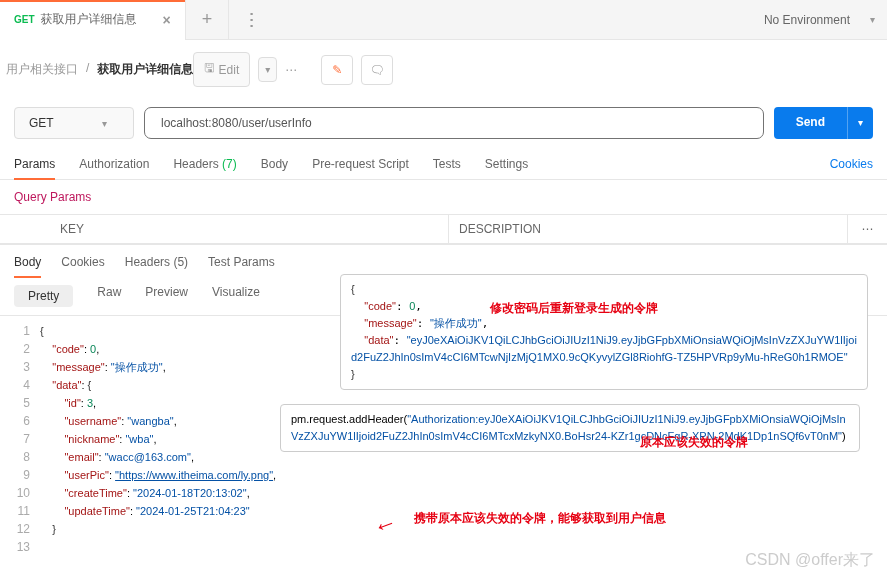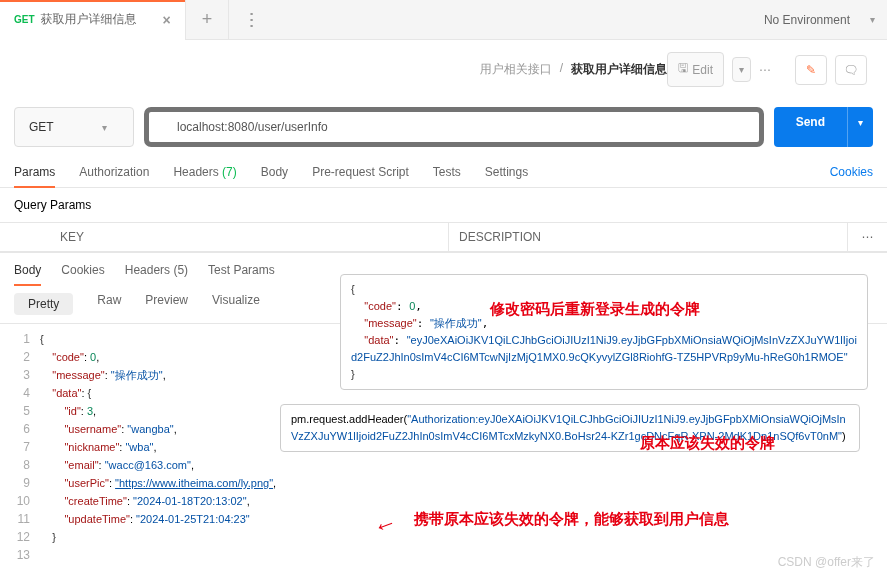--- a/index.html
+++ b/index.html
@@ -12,38 +12,38 @@
 .method.get { color: #0cbb52; }
 .method.post { color: #ffb400; }
 .method.patch { color: #999; }
 .tab-name { color: #666; }
 .dot-orange { width: 8px; height: 8px; background: #ff6c37; border-radius: 50%; }
 .close-icon { color: #999; font-weight: bold; font-size: 14px; }
 .plus-icon, .more-icon { color: #999; font-size: 18px; font-weight: 300; }
 .more-icon { transform: rotate(90deg); display:inline-block; }
 .env-select { margin-left: auto; padding: 0 12px; color: #666; display: flex; align-items: center; gap: 20px; justify-content: space-between; }
 .chev { font-size: 10px; color: #999; }
-.header-row { display: flex; align-items: center; padding: 12px 20px; justify-content: flex-end; }
+.header-row { display: flex; align-items: center; padding: 12px 6px; justify-content: flex-start; }
 .crumb { color: #999; display: flex; gap: 8px; }
 .crumb .current { color: #333; font-weight: 600; }
 .header-actions { display: flex; align-items: center; gap: 8px; }
 .btn-muted { border: 1px solid #ddd; border-radius: 4px; padding: 6px 10px; color: #999; display: flex; align-items: center; gap: 4px; background: #f9f9f9; }
 .btn-icon { border: 1px solid #ddd; border-radius: 4px; width: 32px; height: 30px; display:flex; align-items:center; justify-content:center; color:#ff6c37; }
 .req-row { display: flex; gap: 10px; padding: 8px 14px; }
 .method-select { border: 1px solid #ddd; border-radius: 4px; padding: 8px 26px 8px 14px; width: 120px; color: #333; display:flex; justify-content:space-between; align-items:center; background:#f9f9f9; }
-.url-input { flex: 1; border: 5px solid #737373; border-radius: 7px; padding: 8px 28px; color: #555; }
+.url-input { flex: 1; border: 1px solid #737373; border-radius: 7px; padding: 8px 16px; color: #555; }
 .send-btn { background: #097bed; color: #fff; font-weight: 700; border-radius: 4px 0 0 4px; padding: 8px 22px; }
 .send-caret { background: #097bed; color: #fff; padding: 8px 10px; border-radius: 0 4px 4px 0; border-left:1px solid rgba(255,255,255,0.3); }
 .tab-nav { display: flex; gap: 24px; padding: 10px 14px 0; border-bottom: 1px solid #e6e6e6; font-size:12px; }
 .tab-nav-item { padding-bottom: 8px; color: #666; cursor:pointer; position:relative; }
 .tab-nav-item.active { color: #333; }
 .tab-nav-item.active::after { content:""; position:absolute; bottom:-1px; left:0; right:0; height:2px; background:#ff6c37; }
 .tab-nav .green { color: #0cbb52; }
 .cookies-link { margin-left: auto; color: #097bed; }
-.query-title { padding: 10px 14px; color: #000000; }
+.query-title { padding: 10px 14px; color: #be185d; }
 .headers { display:flex; border-top: 1px solid #e6e6e6; border-bottom: 1px solid #e6e6e6; height: 30px; align-items:center; font-size:12px; color:#666; }
 .col-check { width: 50px; }
 .col-key { flex: 1; padding-left: 10px; }
 .col-val { flex: 1; border-left:1px solid #e6e6e6; padding-left:10px; height:100%; display:flex; align-items:center; }
 .col-desc { flex: 1; border-left:1px solid #e6e6e6; padding-left:10px; height:100%; display:flex; align-items:center; }
 .col-more { width: 40px; border-left:1px solid #e6e6e6; height:100%; display:flex; align-items:center; justify-content:center; }
 .col-bulk { width: 90px; border-left:1px solid #e6e6e6; padding-left:10px; height:100%; display:flex; align-items:center; font-weight:600; }
 .resp-tabs { display:flex; gap: 20px; padding: 10px 14px 0; font-size:12px; color:#666; border-top:1px solid #e6e6e6; }
 .resp-tabs .active { color:#333; position:relative; padding-bottom:8px; }
 .resp-tabs .active::after { content:""; position:absolute; bottom:-1px; left:0; right:0; height:2px; background:#ff6c37; }
@@ -54,22 +54,22 @@
 .gutter div { line-height: 18px; }
 .code { font-family: Consolas, Menlo, monospace; font-size: 11px; line-height:18px; }
 .key { color: #a31515; }
 .num { color: #098658; }
 .str { color: #0451a5; }
 .link { text-decoration: underline; }
 .brace { color: #333; }
 .overlay { position:absolute; border:1px solid #ccc; border-radius:4px; background:#fff; font-family:Consolas,Menlo,monospace; font-size:11px; padding:6px 10px; line-height:16px; z-index:10; }
 .ov1 { top:274px; left:340px; width:528px; }
 .ov2 { top:404px; left:280px; width:580px; }
-.annot { position:absolute; color:#e60012; font-weight:700; font-size:15px; z-index:20;text-align:center; }
-.wm { position:absolute; right:12px; bottom:6px; color:#ccc; font-size:12px; z-index:30; }
+.annot { position:absolute; color:#e60012; font-weight:700; font-size:12px; z-index:20;text-align:center; }
+.wm { position:absolute; right:12px; bottom:6px; color:#ccc; font-size:16px; z-index:30; }
 .arrow { position:absolute; color:#e60012; font-size:24px; z-index:25; }
 </style>
 </head>
 <body>
 
 <div class="tabs-bar">
   <div class="tab active">
     <span class="method get">GET</span>
     <span class="tab-name">获取用户详细信息</span>
     <span style="width:14px"></span>

